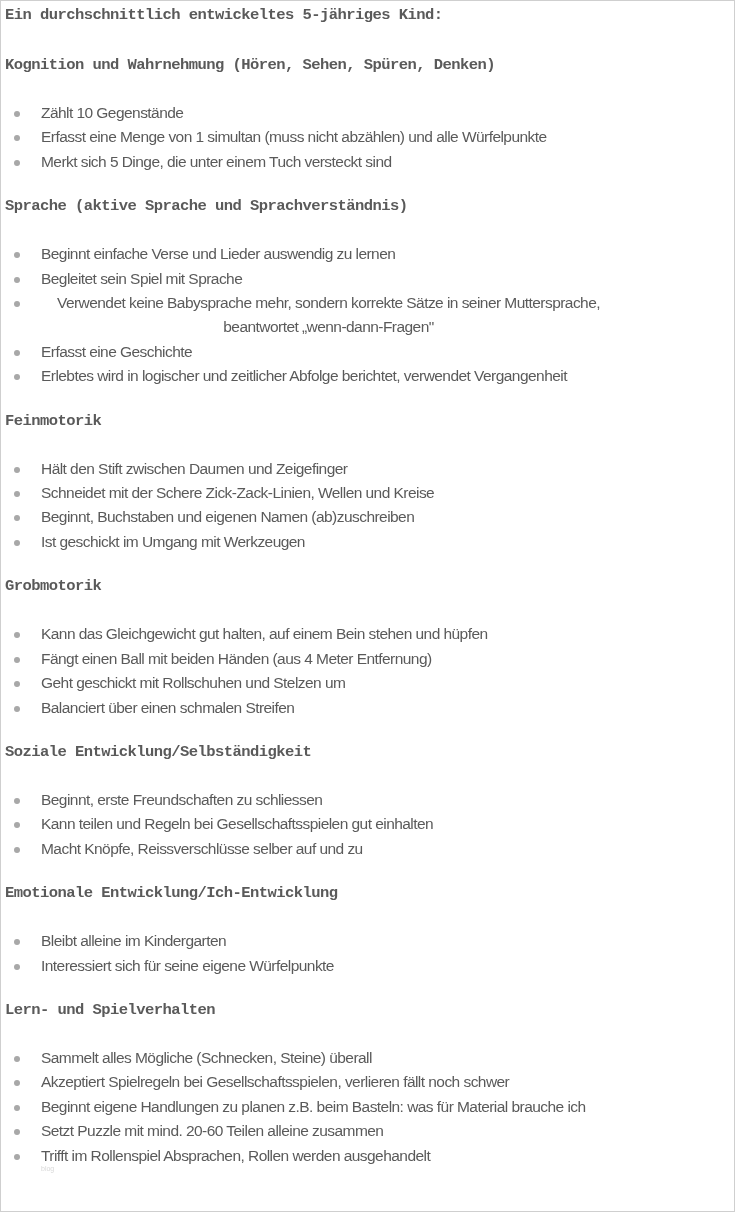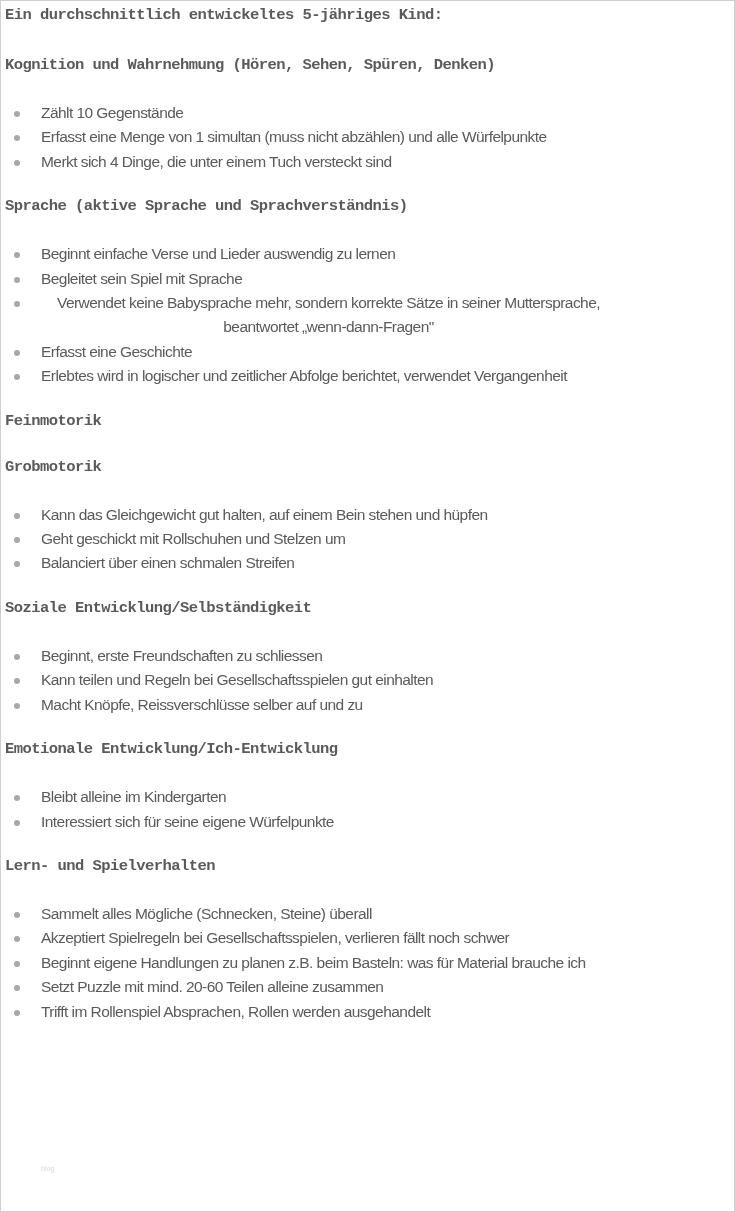--- a/index.html
+++ b/index.html
@@ -77,37 +77,44 @@
 
 <div class="page">
   <div class="content">
 
     <p class="title">Ein durchschnittlich entwickeltes 5-jähriges Kind:</p>
 
     <p class="section-title">Kognition und Wahrnehmung (Hören, Sehen, Spüren, Denken)</p>
     <ul class="items">
       <li>Zählt 10 Gegenstände</li>
       <li>Erfasst eine Menge von 1 simultan (muss nicht abzählen) und alle Würfelpunkte</li>
-      <li>Merkt sich 4 Dinge, die unter einem Tuch versteckt sind</li>
+      <li>Merkt sich 5 Dinge, die unter einem Tuch versteckt sind</li>
     </ul>
 
     <p class="section-title">Sprache (aktive Sprache und Sprachverständnis)</p>
     <ul class="items">
       <li>Beginnt einfache Verse und Lieder auswendig zu lernen</li>
       <li>Begleitet sein Spiel mit Sprache</li>
       <li style="padding-right:118px;text-align:center;">Verwendet keine Babysprache mehr, sondern korrekte Sätze in seiner Muttersprache, beantwortet „wenn-dann-Fragen"</li>
       <li>Erfasst eine Geschichte</li>
       <li>Erlebtes wird in logischer und zeitlicher Abfolge berichtet, verwendet Vergangenheit</li>
     </ul>
 
     <p class="section-title">Feinmotorik</p>
+    <ul class="items">
+      <li>Hält den Stift zwischen Daumen und  Zeigefinger</li>
+      <li>Schneidet mit der Schere Zick-Zack-Linien, Wellen und Kreise</li>
+      <li>Beginnt, Buchstaben und eigenen Namen (ab)zuschreiben</li>
+      <li>Ist geschickt im Umgang mit Werkzeugen</li>
+    </ul>
 
     <p class="section-title">Grobmotorik</p>
     <ul class="items">
       <li>Kann das Gleichgewicht gut halten, auf einem Bein stehen und hüpfen</li>
+      <li>Fängt einen Ball mit beiden Händen (aus 4 Meter Entfernung)</li>
       <li>Geht geschickt mit Rollschuhen und Stelzen um</li>
       <li>Balanciert über einen schmalen Streifen</li>
     </ul>
 
     <p class="section-title">Soziale Entwicklung/Selbständigkeit</p>
     <ul class="items">
       <li>Beginnt, erste Freundschaften zu schliessen</li>
       <li>Kann teilen und Regeln bei Gesellschaftsspielen gut einhalten</li>
       <li>Macht Knöpfe, Reissverschlüsse selber auf und zu</li>
     </ul>

